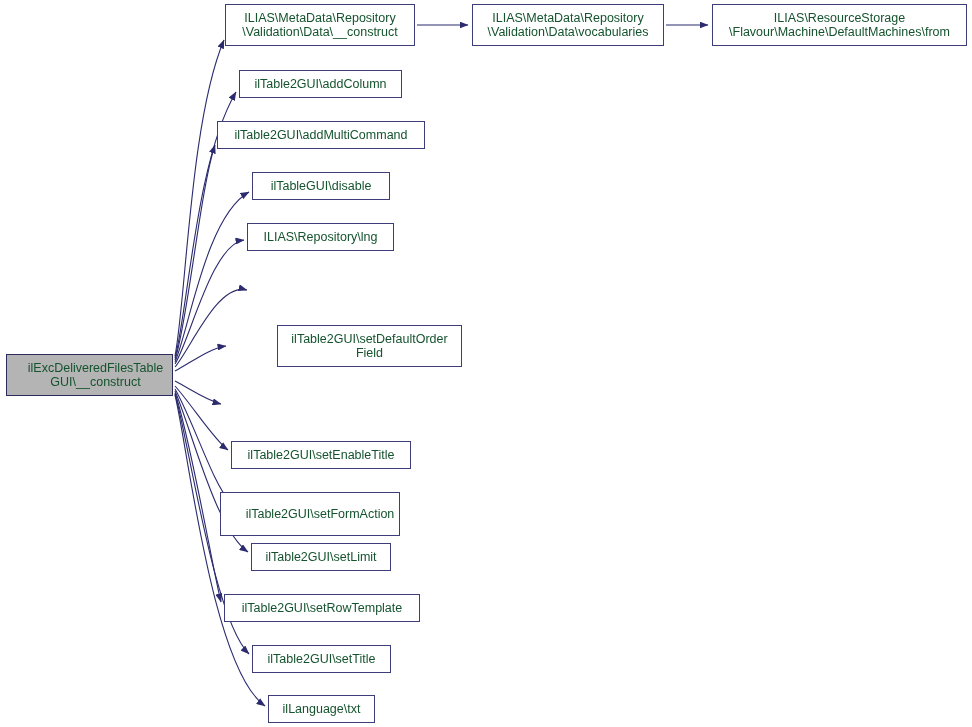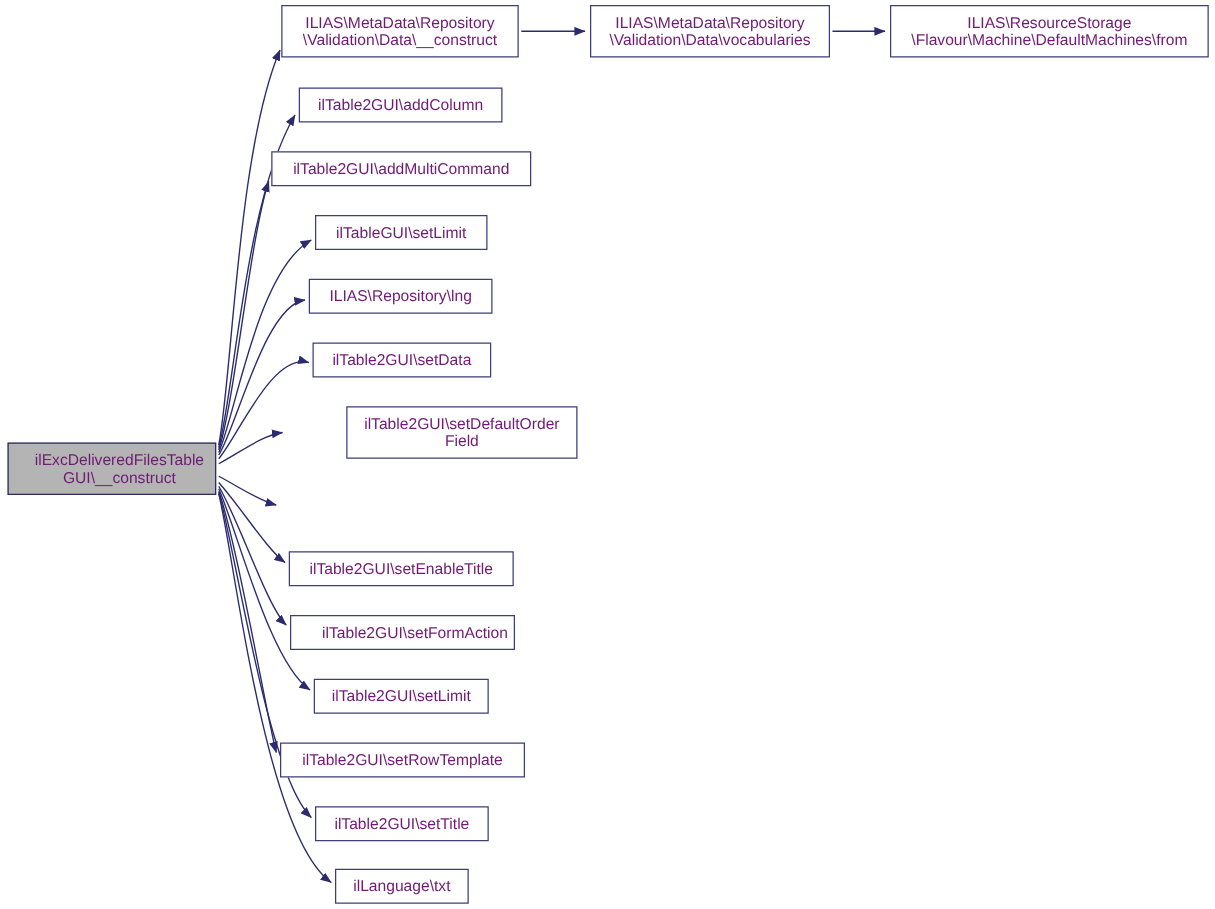--- a/index.html
+++ b/index.html
@@ -21,21 +21,21 @@
     top: 0;
     width: 972px;
     height: 727px;
     pointer-events: none;
   }
   .node {
     position: absolute;
     box-sizing: border-box;
     border: 1px solid #3d3d7a;
     background: #ffffff;
-    color: #701a75;
+    color: #14532d;
     font-size: 12.5px;
     line-height: 14px;
     text-align: center;
     display: flex;
     align-items: center;
     justify-content: center;
     padding: 1px 4px;
     white-space: pre-line;
   }
   .node.root {
@@ -73,27 +73,26 @@
       <path d="M 666,25 L 708,25"></path>
     </g>
   </svg>
 
   <div class="node root" style="left:6px;top:354px;width:167px;height:42px;">ilExcDeliveredFilesTable
 GUI\__construct</div>
   <div class="node" style="left:225px;top:4px;width:190px;height:42px;">ILIAS\MetaData\Repository
 \Validation\Data\__construct</div>
   <div class="node" style="left:239px;top:70px;width:163px;height:28px;">ilTable2GUI\addColumn</div>
   <div class="node" style="left:217px;top:121px;width:208px;height:28px;">ilTable2GUI\addMultiCommand</div>
-  <div class="node" style="left:252px;top:172px;width:138px;height:28px;">ilTableGUI\setLimit</div>
+  <div class="node" style="left:252px;top:172px;width:138px;height:28px;">ilTableGUI\disable</div>
   <div class="node" style="left:247px;top:223px;width:147px;height:28px;">ILIAS\Repository\lng</div>
-  <div class="node" style="left:250px;top:274px;width:143px;height:28px;">ilTable2GUI\setData</div>
   <div class="node" style="left:229px;top:325px;width:185px;height:42px;margin-left:48px;">ilTable2GUI\setDefaultOrder
 Field</div>
   <div class="node" style="left:231px;top:441px;width:180px;height:28px;">ilTable2GUI\setEnableTitle</div>
-  <div class="node" style="left:232px;top:492px;width:180px;height:28px;padding-left:24px;">ilTable2GUI\setFormAction</div>
+  <div class="node" style="left:220px;top:492px;width:180px;height:44px;padding-left:24px;">ilTable2GUI\setFormAction</div>
   <div class="node" style="left:251px;top:543px;width:140px;height:28px;">ilTable2GUI\setLimit</div>
   <div class="node" style="left:224px;top:594px;width:196px;height:28px;">ilTable2GUI\setRowTemplate</div>
   <div class="node" style="left:252px;top:645px;width:139px;height:28px;">ilTable2GUI\setTitle</div>
   <div class="node" style="left:268px;top:695px;width:107px;height:28px;">ilLanguage\txt</div>
   <div class="node" style="left:472px;top:4px;width:192px;height:42px;">ILIAS\MetaData\Repository
 \Validation\Data\vocabularies</div>
   <div class="node" style="left:712px;top:4px;width:255px;height:42px;">ILIAS\ResourceStorage
 \Flavour\Machine\DefaultMachines\from</div>
 </div>
 

